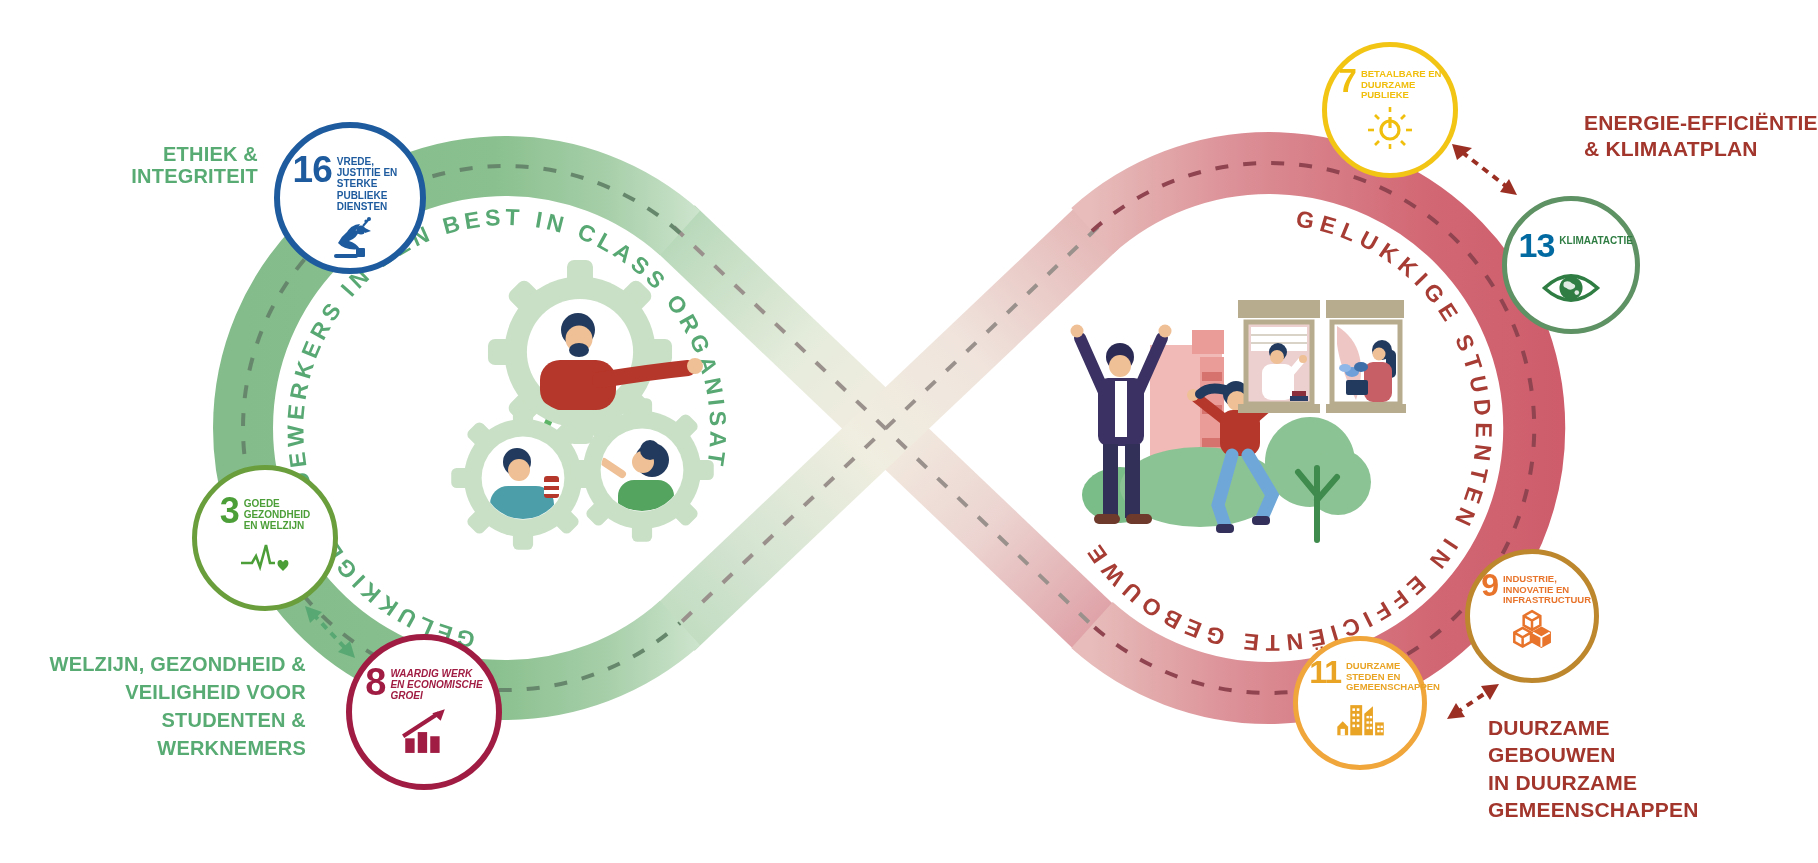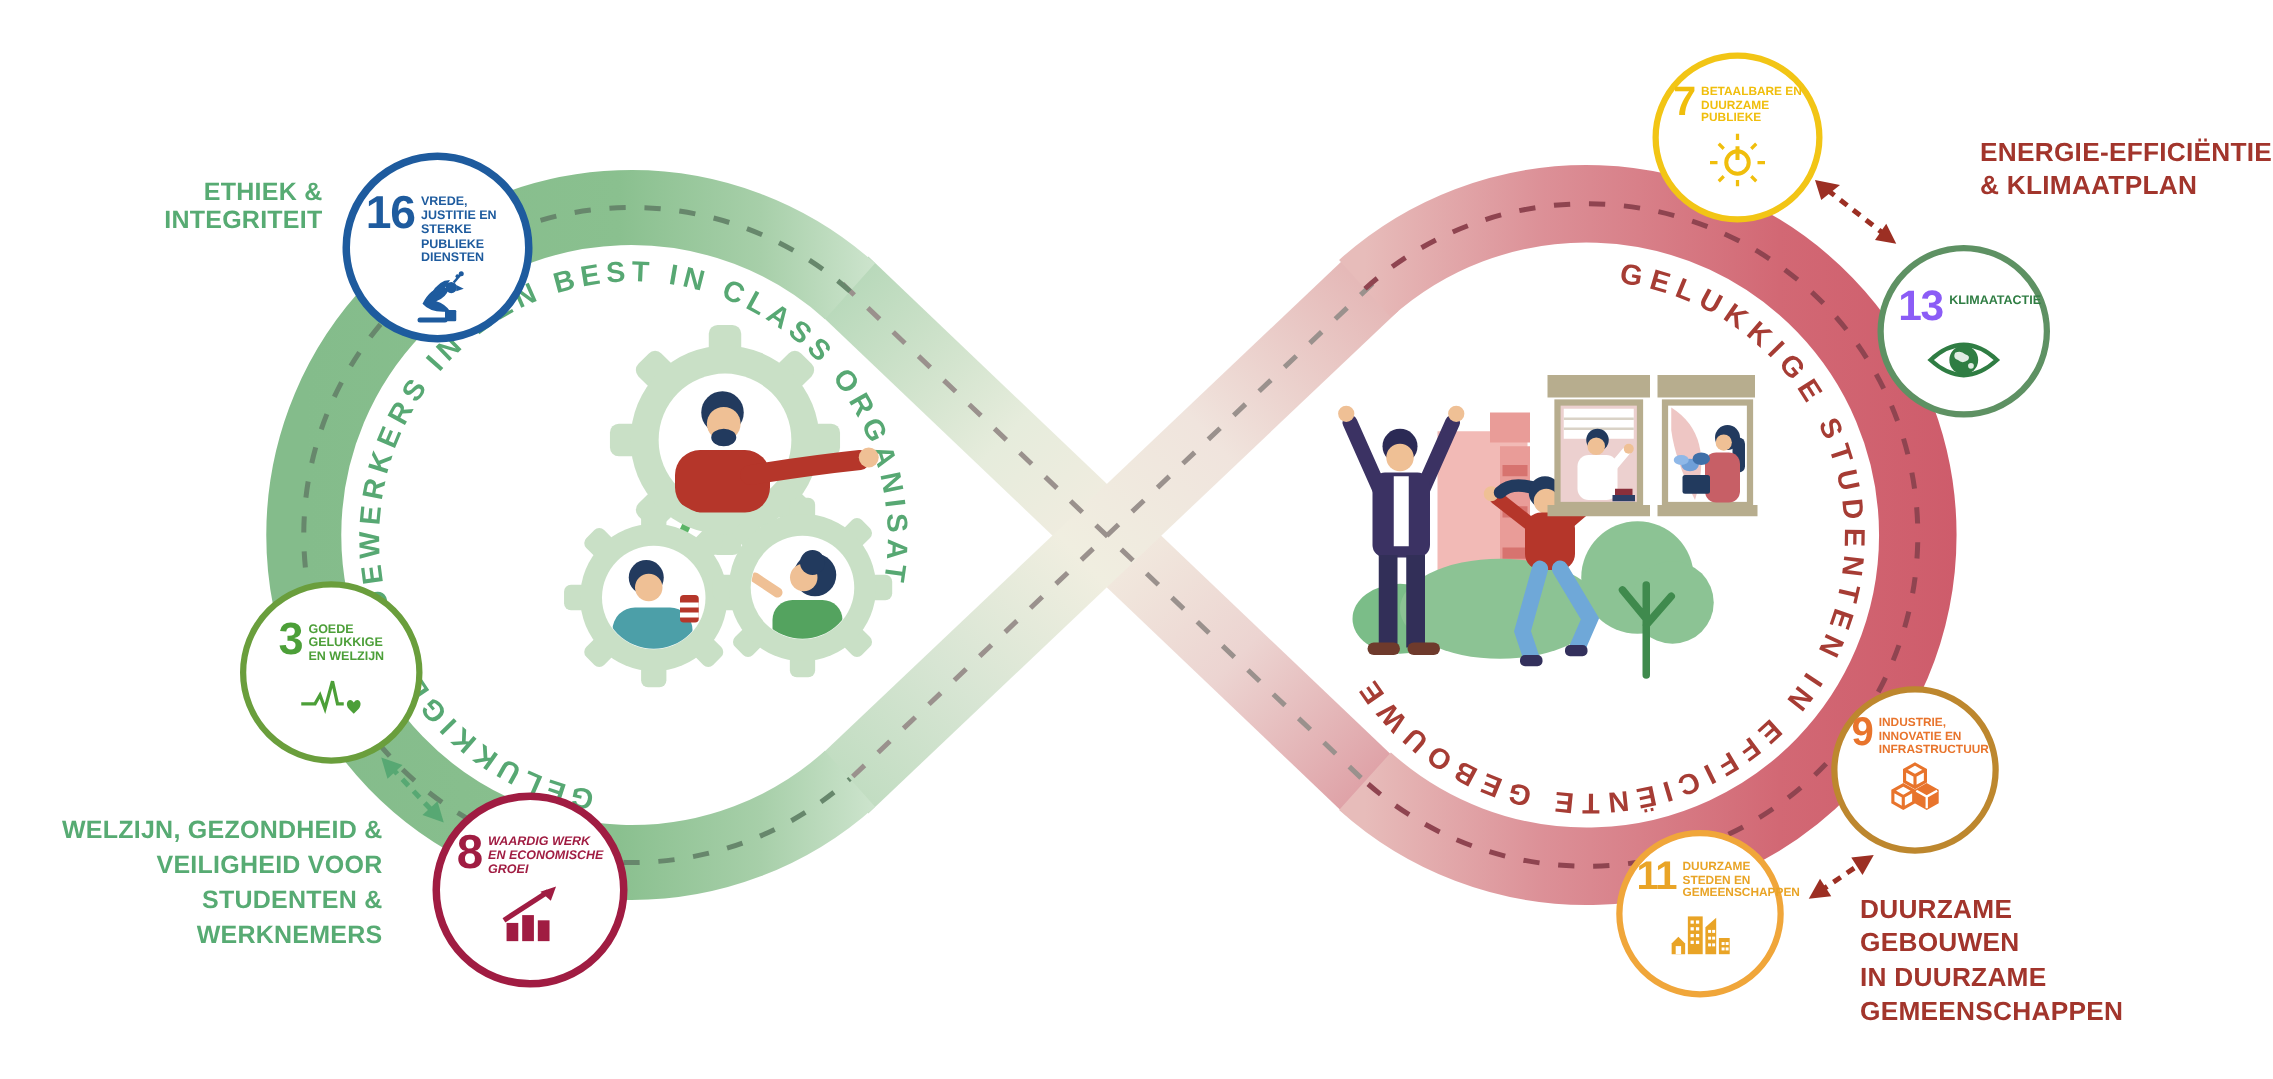--- a/index.html
+++ b/index.html
@@ -273,21 +273,21 @@
       <rect x="8" y="39" width="24" height="4" rx="2"></rect>
       <rect x="30" y="33" width="9" height="9" rx="1"></rect>
     </svg>
   </div>
 </div>
 
 <div class="badge" style="left:192px;top:465px;width:146px;height:146px;border-width:5px;border-color:#6A9E3C;">
   <div class="b-head">
     <span class="b-num" style="font-size:36px;color:#4C9F38;">3</span>
     <span class="b-title" style="font-size:10px;color:#4C9F38;">GOEDE
-GELUKKIGE
+GEZONDHEID
 EN WELZIJN</span>
   </div>
   <div class="b-icon">
     <svg width="56" height="44" viewBox="0 0 52 44" fill="none" stroke="#4C9F38" stroke-width="2.6">
       <polyline points="2,28 13,28 17,21 21,32 27,10 31,28 36,28"></polyline>
       <path d="M 40,32 c -4,-5 1,-10 4,-5 c 3,-5 8,0 4,5 l -4,4 z" fill="#4C9F38" stroke="none"></path>
     </svg>
   </div>
 </div>
 
@@ -327,21 +327,21 @@
       <line x1="24" y1="40" x2="24" y2="45" stroke-width="2.6"></line>
       <line x1="13" y1="37" x2="9" y2="41" stroke-width="2.6"></line>
       <line x1="8" y1="26" x2="2" y2="26" stroke-width="2.6"></line>
       <line x1="13" y1="15" x2="9" y2="11" stroke-width="2.6"></line>
     </svg>
   </div>
 </div>
 
 <div class="badge" style="left:1502px;top:196px;width:138px;height:138px;border-width:5px;border-color:#5E9163;">
   <div class="b-head" style="margin-top:30px;">
-    <span class="b-num" style="font-size:34px;color:#8b5cf6;">13</span>
+    <span class="b-num" style="font-size:34px;color:#0369a1;">13</span>
     <span class="b-title" style="font-size:10px;color:#2F7D43;padding-top:4px;">KLIMAATACTIE</span>
   </div>
   <div class="b-icon" style="margin-top:8px;">
     <svg width="60" height="40" viewBox="0 0 52 34" fill="none">
       <path d="M 3,17 Q 26,-4 49,17 Q 26,38 3,17 Z" stroke="#2F7D43" stroke-width="3" fill="#ffffff"></path>
       <circle cx="26" cy="17" r="10" fill="#2F7D43"></circle>
       <path d="M 20,12 q 4,-2 7,1 q 4,1 2,4 q -4,3 -7,0 q -4,-1 -2,-5 Z" fill="#ffffff" opacity="0.85"></path>
       <circle cx="31" cy="21" r="2" fill="#ffffff" opacity="0.85"></circle>
     </svg>
   </div>
@@ -363,21 +363,21 @@
         <path d="M 0,-9 L 8,-4.5 V 4.5 L 0,9 L -8,4.5 V -4.5 Z M -8,-4.5 L 0,0 L 8,-4.5 M 0,0 V 9"></path>
       </g>
       <g transform="translate(33,27)">
         <path d="M 0,-9 L 8,-4.5 V 4.5 L 0,9 L -8,4.5 V -4.5 Z" fill="#E8742C"></path>
         <path d="M -8,-4.5 L 0,0 L 8,-4.5 M 0,0 V 9" stroke="#ffffff" stroke-width="1.8"></path>
       </g>
     </svg>
   </div>
 </div>
 
-<div class="badge" style="left:1293px;top:664px;width:134px;height:134px;border-width:5px;border-color:#F0A63A;">
+<div class="badge" style="left:1293px;top:636px;width:134px;height:134px;border-width:5px;border-color:#F0A63A;">
   <div class="b-head" style="margin-top:18px;">
     <span class="b-num" style="font-size:32px;color:#E9A426;">11</span>
     <span class="b-title" style="font-size:9.5px;color:#E9A426;">DUURZAME
 STEDEN EN
 GEMEENSCHAPPEN</span>
   </div>
   <div class="b-icon">
     <svg width="54" height="42" viewBox="0 0 50 38" fill="#E9A426">
       <polygon points="4,36 4,28 9,23 14,28 14,36"></polygon>
       <rect x="16" y="8" width="11" height="28"></rect>

